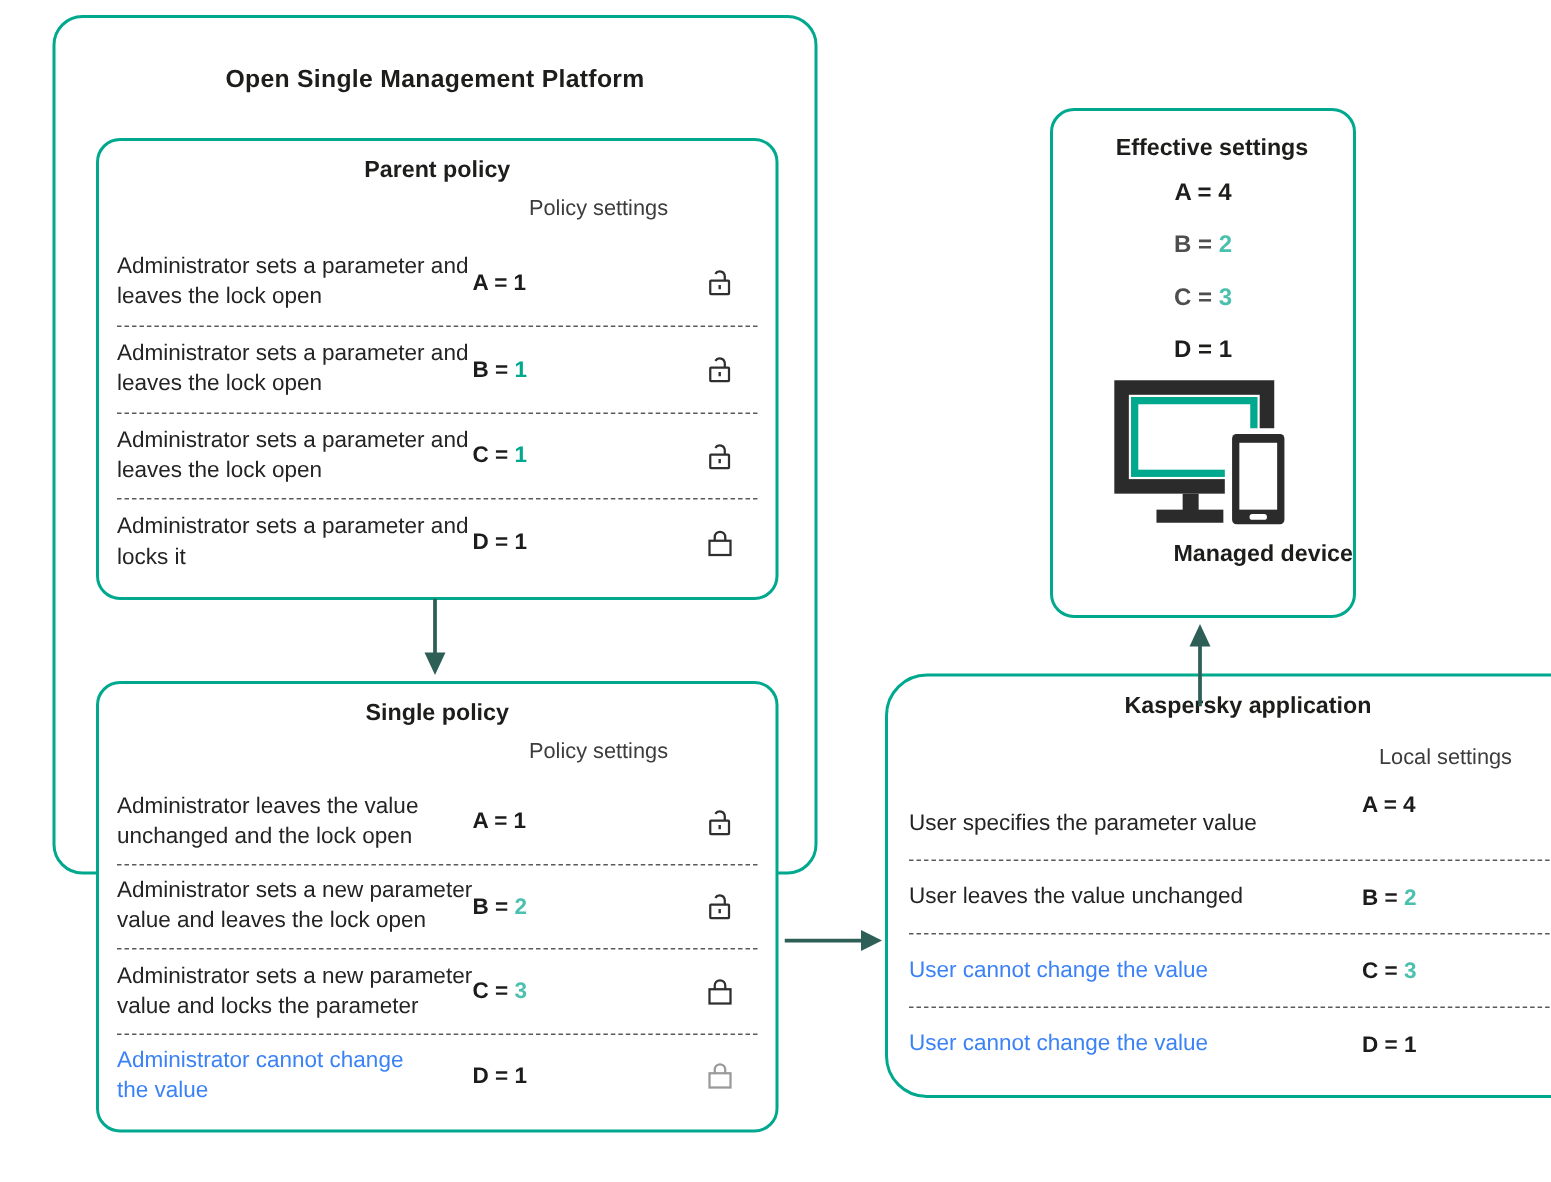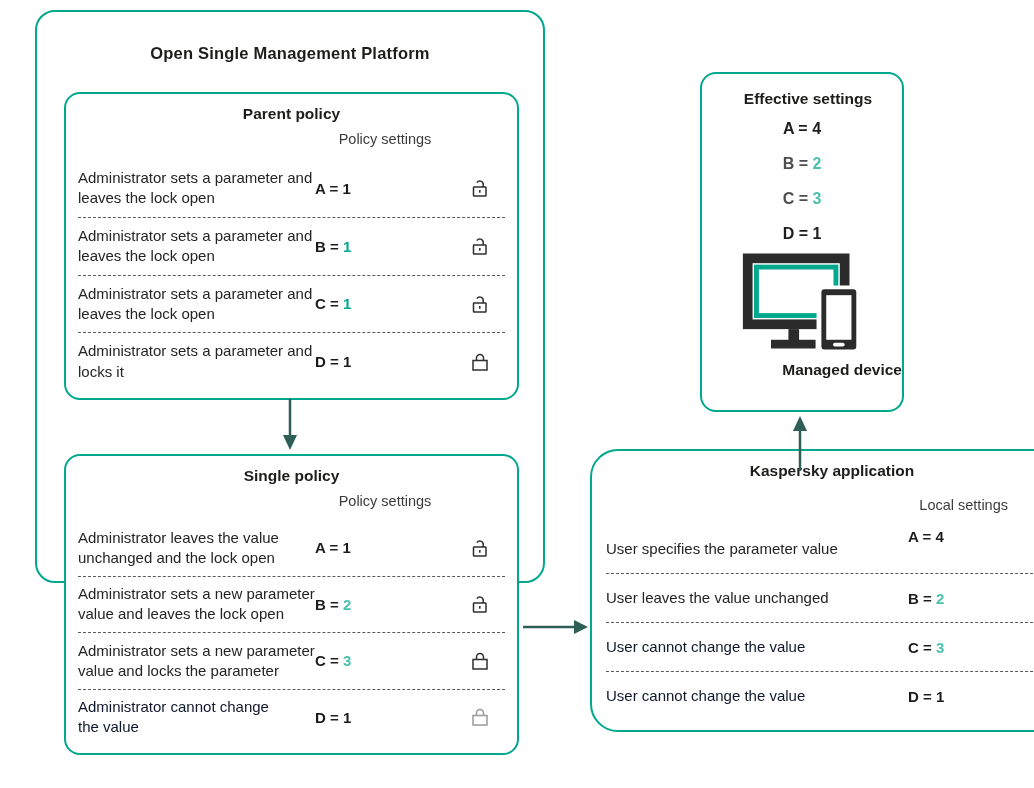--- a/index.html
+++ b/index.html
@@ -8,27 +8,27 @@
   .tealbox{position:absolute;border:2px solid #00a88e;border-radius:20px;background:#fff;box-sizing:border-box;}
 
   
   .outer-box{left:35px;top:10px;width:510px;height:573px;}
   .outer-title{position:absolute;top:32px;left:0;right:0;text-align:center;font-weight:bold;font-size:16.5px;letter-spacing:.2px;}
 
   
   .parent-box{left:27px;top:80px;width:455px;height:308px;border-radius:16px;}
   .child-box{left:27px;top:442px;width:455px;height:301px;border-radius:16px;}
   .box-title{position:absolute;top:11px;left:0;right:0;text-align:center;font-weight:bold;font-size:15.5px;}
-  .settings-label{position:absolute;top:37px;left:249px;width:140px;text-align:center;font-size:14.5px;color:#3c3c3c;}
+  .settings-label{position:absolute;top:37px;left:263px;width:140px;text-align:center;font-size:14.5px;color:#3c3c3c;}
   .rows{position:absolute;top:66px;left:12px;right:12px;bottom:8px;display:flex;flex-direction:column;}
   .child-box .rows{top:64px;}
   .row{flex:1;display:grid;grid-template-columns:1fr 140px 50px;align-items:center;}
   .row + .row{border-top:1px dashed #5a5a5a;}
   .row-text{font-size:15px;line-height:1.35;color:#242424;white-space:pre-line;}
-  .row-text.gray{color:#0f172a;}
+  .row-text.gray{color:#3b82f6;}
   .row-value{text-align:left;font-weight:bold;font-size:15px;white-space:nowrap;color:#1c1c1c;}
   .num-teal{color:#00a88e;}
   .num-teal-light{color:#4cc0ae;}
   .row-lock{display:flex;justify-content:center;align-items:center;}
   .lock{color:#2f2f2f;line-height:0;}
   .lock.gray{color:#9a9a9a;}
 
   
   .effective-box{left:700px;top:72px;width:204px;height:340px;border-radius:16px;}
   .eff-title{margin-top:16px;text-align:center;font-weight:bold;font-size:15.5px;padding-left:12px;}

